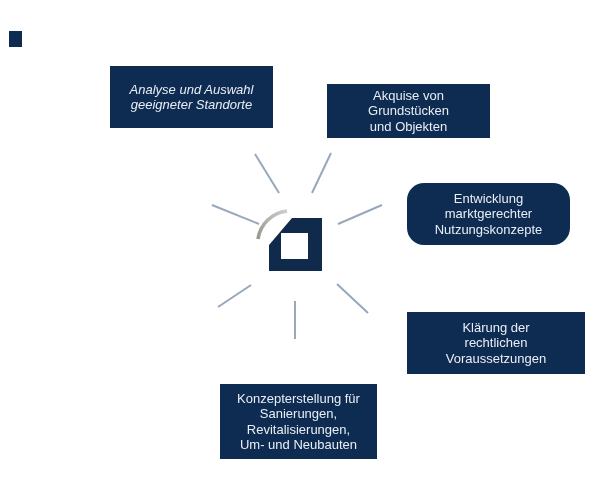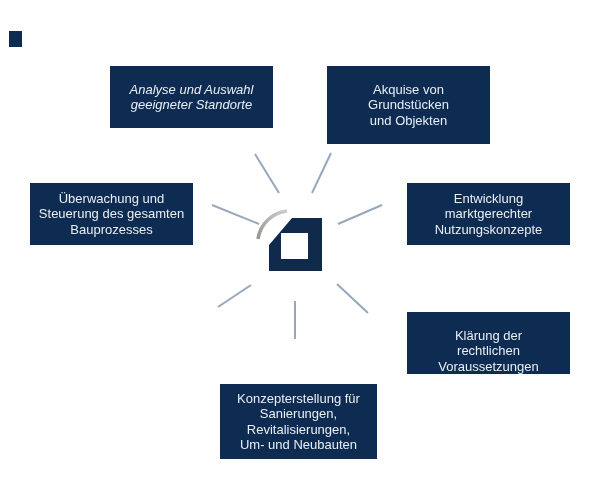--- a/index.html
+++ b/index.html
@@ -35,25 +35,25 @@
     align-items: center;
     justify-content: center;
     text-align: center;
     font-size: 13px;
     line-height: 15.5px;
     padding: 0 6px;
     box-sizing: border-box;
   }
   .node .node-label { white-space: pre-line; }
   .n1 { left: 110px; top: 66px;  width: 163px; height: 62px; font-style: italic; }
-  .n2 { left: 327px; top: 66px;  width: 163px; height: 78px; }
+  .n2 { left: 327px; top: 84px;  width: 163px; height: 54px; }
   .n3 { left: 30px;  top: 183px; width: 163px; height: 62px; }
-  .n4 { left: 407px; top: 183px; width: 163px; height: 62px; }
+  .n4 { left: 407px; top: 183px; width: 163px; height: 62px; border-radius: 17px; }
   .n5 { left: 30px;  top: 311px; width: 163px; height: 62px; }
-  .n6 { left: 407px; top: 312px; width: 163px; height: 62px; align-items: flex-end; }
+  .n6 { left: 407px; top: 312px; width: 178px; height: 62px; }
   .n7 { left: 220px; top: 384px; width: 157px; height: 75px; }
   .logo {
     position: absolute;
     left: 252px; top: 204px;
     width: 74px; height: 71px;
   }
   .logo-shape { fill: var(--c-logo, #0f2a4a); }
   .logo-hole  { fill: var(--c-bg, #ffffff); }
   .logo-swoosh {
     fill: none;
@@ -94,25 +94,20 @@
 
   <div class="node n1">
     <span class="node-label">Analyse und Auswahl
 geeigneter Standorte</span>
   </div>
   <div class="node n2">
     <span class="node-label">Akquise von
 Grundstücken
 und Objekten</span>
   </div>
-  <div class="node n3">
-    <span class="node-label">Überwachung und
-Steuerung des gesamten
-Bauprozesses</span>
-  </div>
   <div class="node n4">
     <span class="node-label">Entwicklung
 marktgerechter
 Nutzungskonzepte</span>
   </div>
   <div class="node n6">
     <span class="node-label">Klärung der
 rechtlichen
 Voraussetzungen</span>
   </div>

